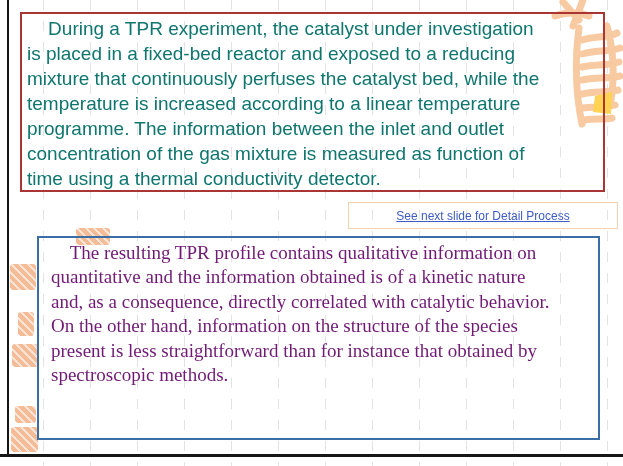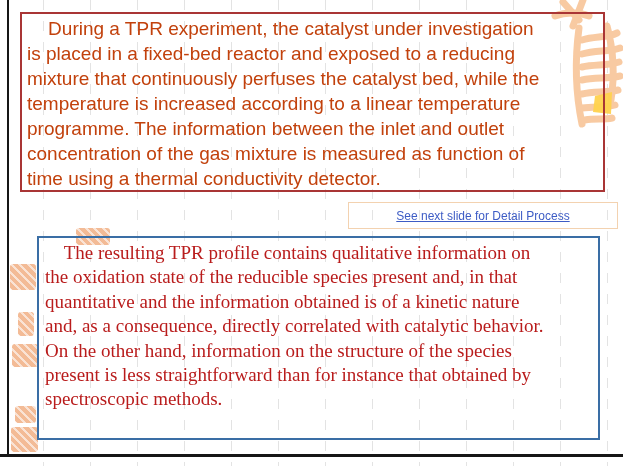--- a/index.html
+++ b/index.html
@@ -40,43 +40,43 @@
   .s4{left:15px;top:406px;width:21px;height:17px;}
   .s5{left:11px;top:427px;width:27px;height:25px;}
   .s6{left:76px;top:228px;width:34px;height:17px;}
 
   
   .top-box{
     position:absolute;left:20px;top:12px;width:585px;height:180px;
     border:2px solid #a93535;box-sizing:border-box;
     padding:2px 0 0 5px;
     font-family:"Liberation Sans",sans-serif;
-    font-size:19px;line-height:25px;color:#c2410c;
+    font-size:19px;line-height:25px;color:#0f766e;
   }
   .top-box .line{white-space:pre;height:25px;}
 
   
   .link-box{
     position:absolute;left:348px;top:202px;width:270px;height:27px;
     border:1px solid #f3d2b0;box-sizing:border-box;
     display:flex;align-items:center;justify-content:center;
   }
   .next-link{
     font-family:"Liberation Sans",sans-serif;
     font-size:12px;color:#3d5cc5;text-decoration:underline;
     white-space:pre;cursor:pointer;
   }
 
   
   .bottom-box{
     position:absolute;left:37px;top:236px;width:563px;height:204px;
     border:2px solid #3a6ea5;box-sizing:border-box;
-    padding:3px 0 0 6px;
+    padding:3px 0 0 12px;
     font-family:"Liberation Serif",serif;
-    font-size:19px;line-height:24.4px;color:#b91c1c;
+    font-size:19px;line-height:24.4px;color:#701a75;
   }
   .bottom-box .line{white-space:pre;height:24.4px;}
 </style>
 </head>
 <body>
 
 <div class="stage">
 
   <div class="grid"></div>
 
@@ -117,21 +117,20 @@
     <div class="line">concentration of the gas mixture is measured as function of</div>
     <div class="line">time using a thermal conductivity detector.</div>
   </div>
 
   <div class="link-box">
     <span class="next-link">See next slide for Detail Process</span>
   </div>
 
   <div class="bottom-box">
     <div class="line">    The resulting TPR profile contains qualitative information on</div>
-    <div class="line">the oxidation state of the reducible species present and, in that</div>
     <div class="line">quantitative and the information obtained is of a kinetic nature</div>
     <div class="line">and, as a consequence, directly correlated with catalytic behavior.</div>
     <div class="line">On the other hand, information on the structure of the species</div>
     <div class="line">present is less straightforward than for instance that obtained by</div>
     <div class="line">spectroscopic methods.</div>
   </div>
 
 </div>
 
 </body></html>

